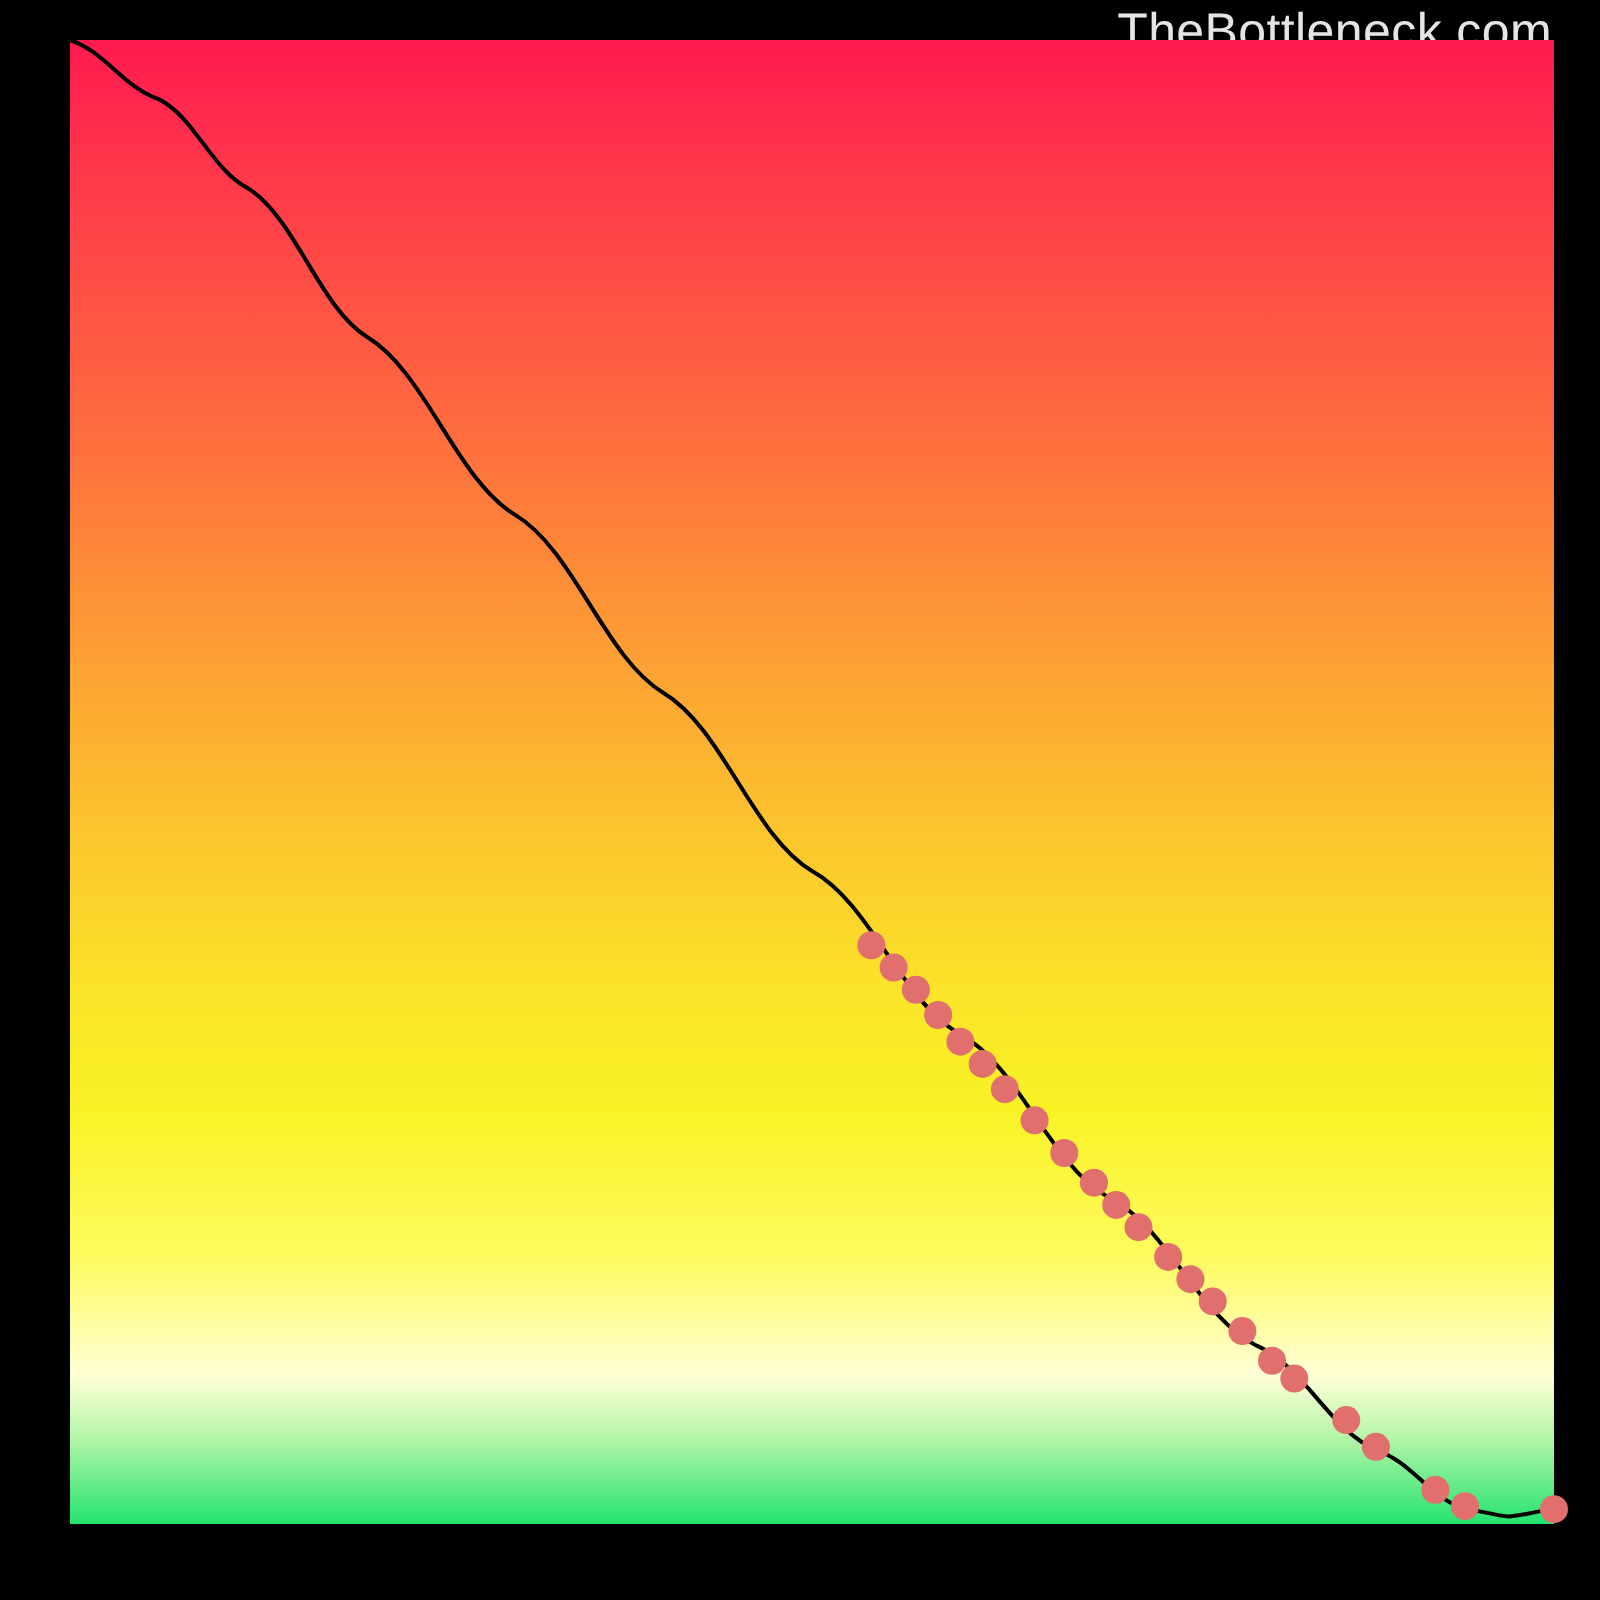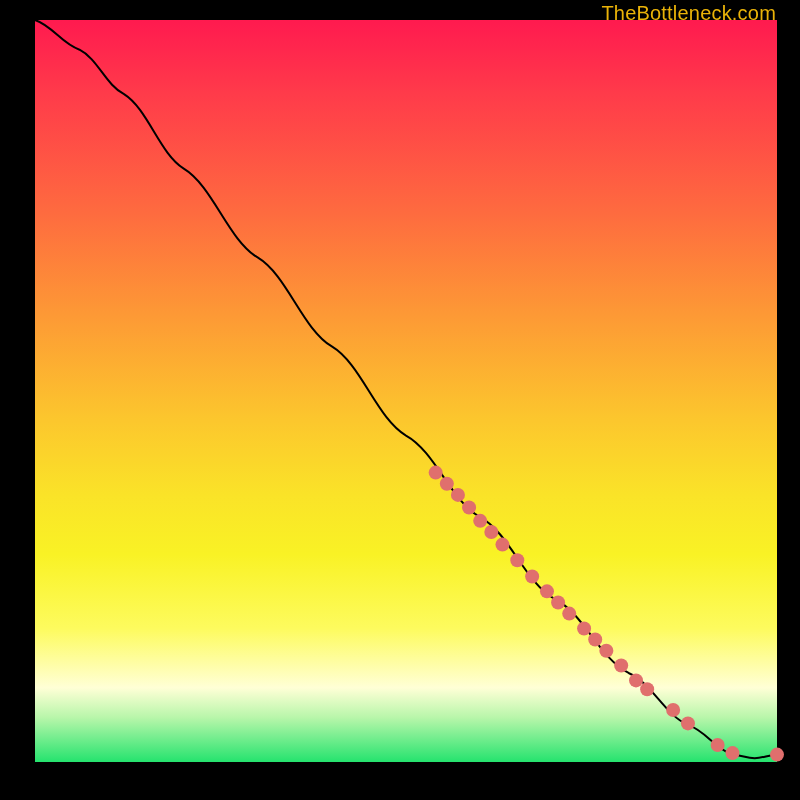--- a/index.html
+++ b/index.html
@@ -35,22 +35,22 @@
       #fdfb5e 82%,
       #ffffd6 90%,
       #b8f6aa 94%,
       #25e36e 100%
     );
   }
   .watermark {
     position: absolute;
     top: 2px;
     right: 24px;
-    color: #eab308;
-    font-size: 20px;
+    color: #e5e5e5;
+    font-size: 25px;
     font-weight: 500;
     letter-spacing: 0.2px;
     user-select: none;
   }
   svg.curve {
     position: absolute;
     left: 0;
     top: 0;
     width: 742px;
     height: 742px;

